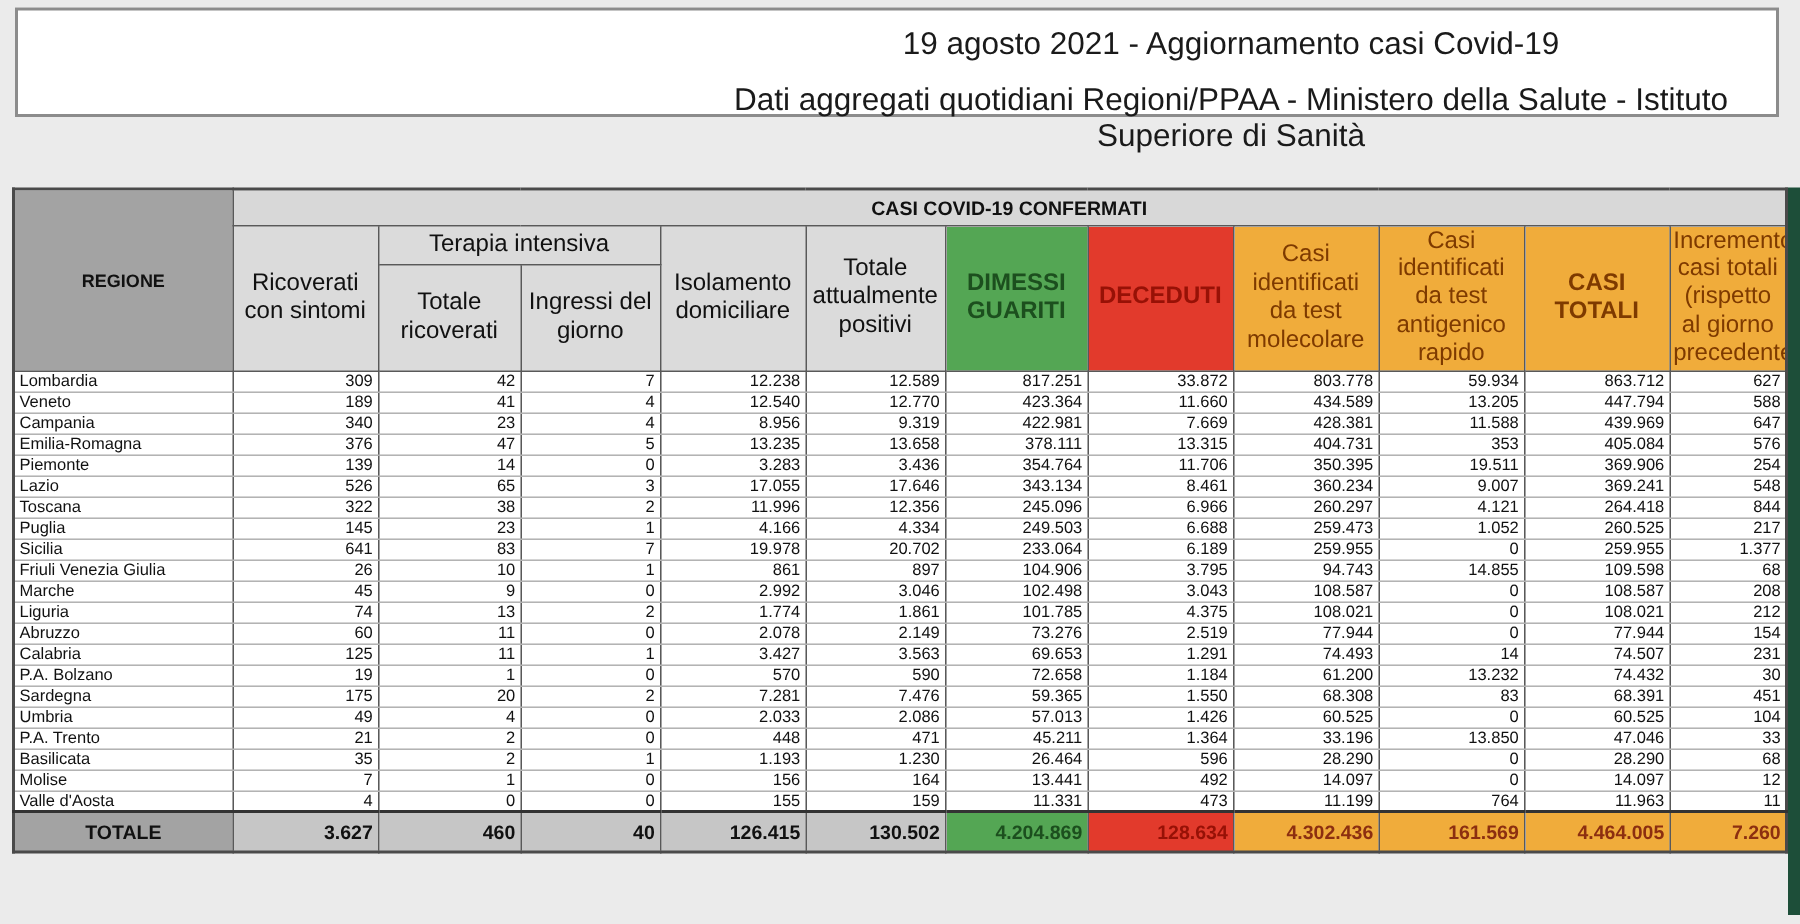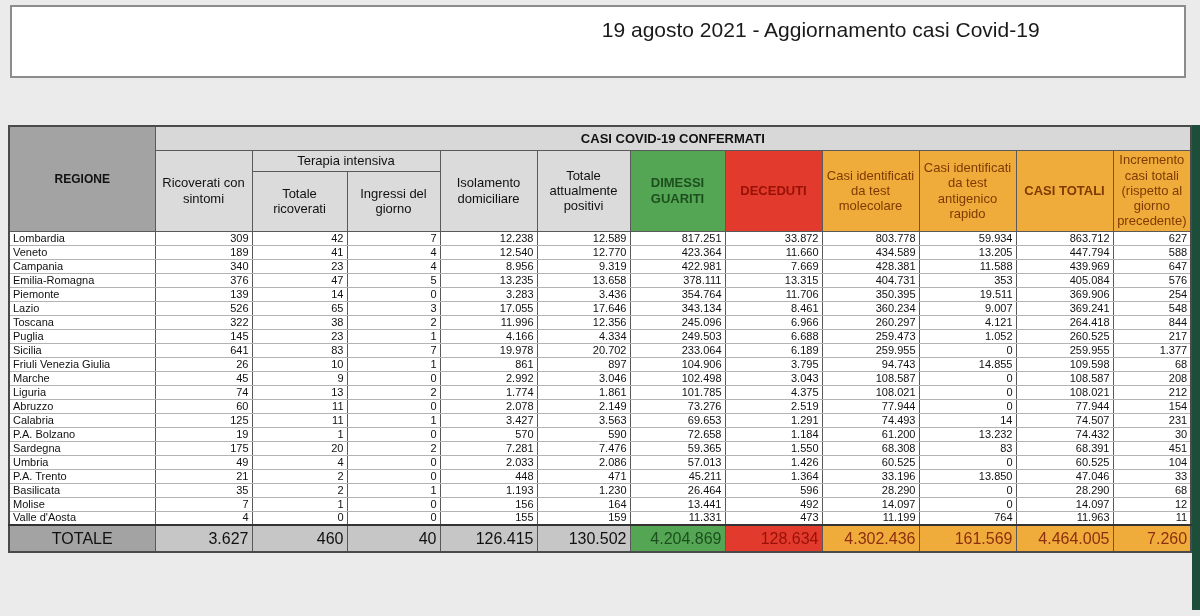--- a/index.html
+++ b/index.html
@@ -37,54 +37,55 @@
   tr.data-row{height:14px;}
   tr.total-row{height:27px;}
   th{border:1px solid #595959;}
   .band-cell{
     background:var(--c-band_gray);font-weight:bold;font-size:13px;text-align:center;
   }
   .regione-cell{
     background:var(--c-header_gray);font-weight:bold;font-size:12px;text-align:center;
   }
   .subhdr{
-    background:var(--c-subhdr_gray);font-size:13px;text-align:center;
+    background:var(--c-subhdr_gray);font-size:16px;text-align:center;
     white-space:normal;line-height:1.18;padding:1px 2px;
   }
   .hdr-green{background:var(--c-green);color:var(--c-green_text);font-weight:bold;}
   .hdr-red{background:var(--c-red);color:var(--c-red_text);font-weight:bold;}
   .hdr-amber{background:var(--c-amber);color:var(--c-amber_text);}
   .hdr-amber.strong{font-weight:bold;}
   tbody td{
     font-size:11px;padding:0 3px;line-height:1;
     border-left:1px solid #595959;border-right:1px solid #595959;
     border-top:1px solid #b3b3b3;border-bottom:1px solid #b3b3b3;
     background:#fff;
   }
   td.region{text-align:left;}
   td.num{text-align:right;}
   tr.total-row td{
-    font-weight:normal;border-top:2px solid #333;font-size:16px;
+    font-weight:bold;border-top:2px solid #333;font-size:13px;
   }
   td.total-label{background:var(--c-header_gray);text-align:center;}
   td.total-gray{background:var(--c-total_gray);text-align:right;}
   td.total-green{background:var(--c-green);color:var(--c-green_text);}
   td.total-red{background:var(--c-red);color:var(--c-red_text);}
   td.total-amber{background:var(--c-amber);color:#8c2f10;}
   .edge-strip{
     position:absolute;left:1192px;top:125px;width:8px;height:485px;
     background:var(--c-edge_strip);
   }
 </style>
 </head>
 <body>
 
 <div class="header-box">
   <div class="header-text">
     <div class="line1">19 agosto 2021 - Aggiornamento casi Covid-19</div>
+    <div class="line2">Dati aggregati quotidiani Regioni/PPAA - Ministero della Salute - Istituto Superiore di Sanità</div>
   </div>
 </div>
 
 <table class="covid">
   <colgroup>
     <col style="width:146px">
       <col style="width:97px">
       <col style="width:95px">
       <col style="width:93px">
     <col style="width:97px">

